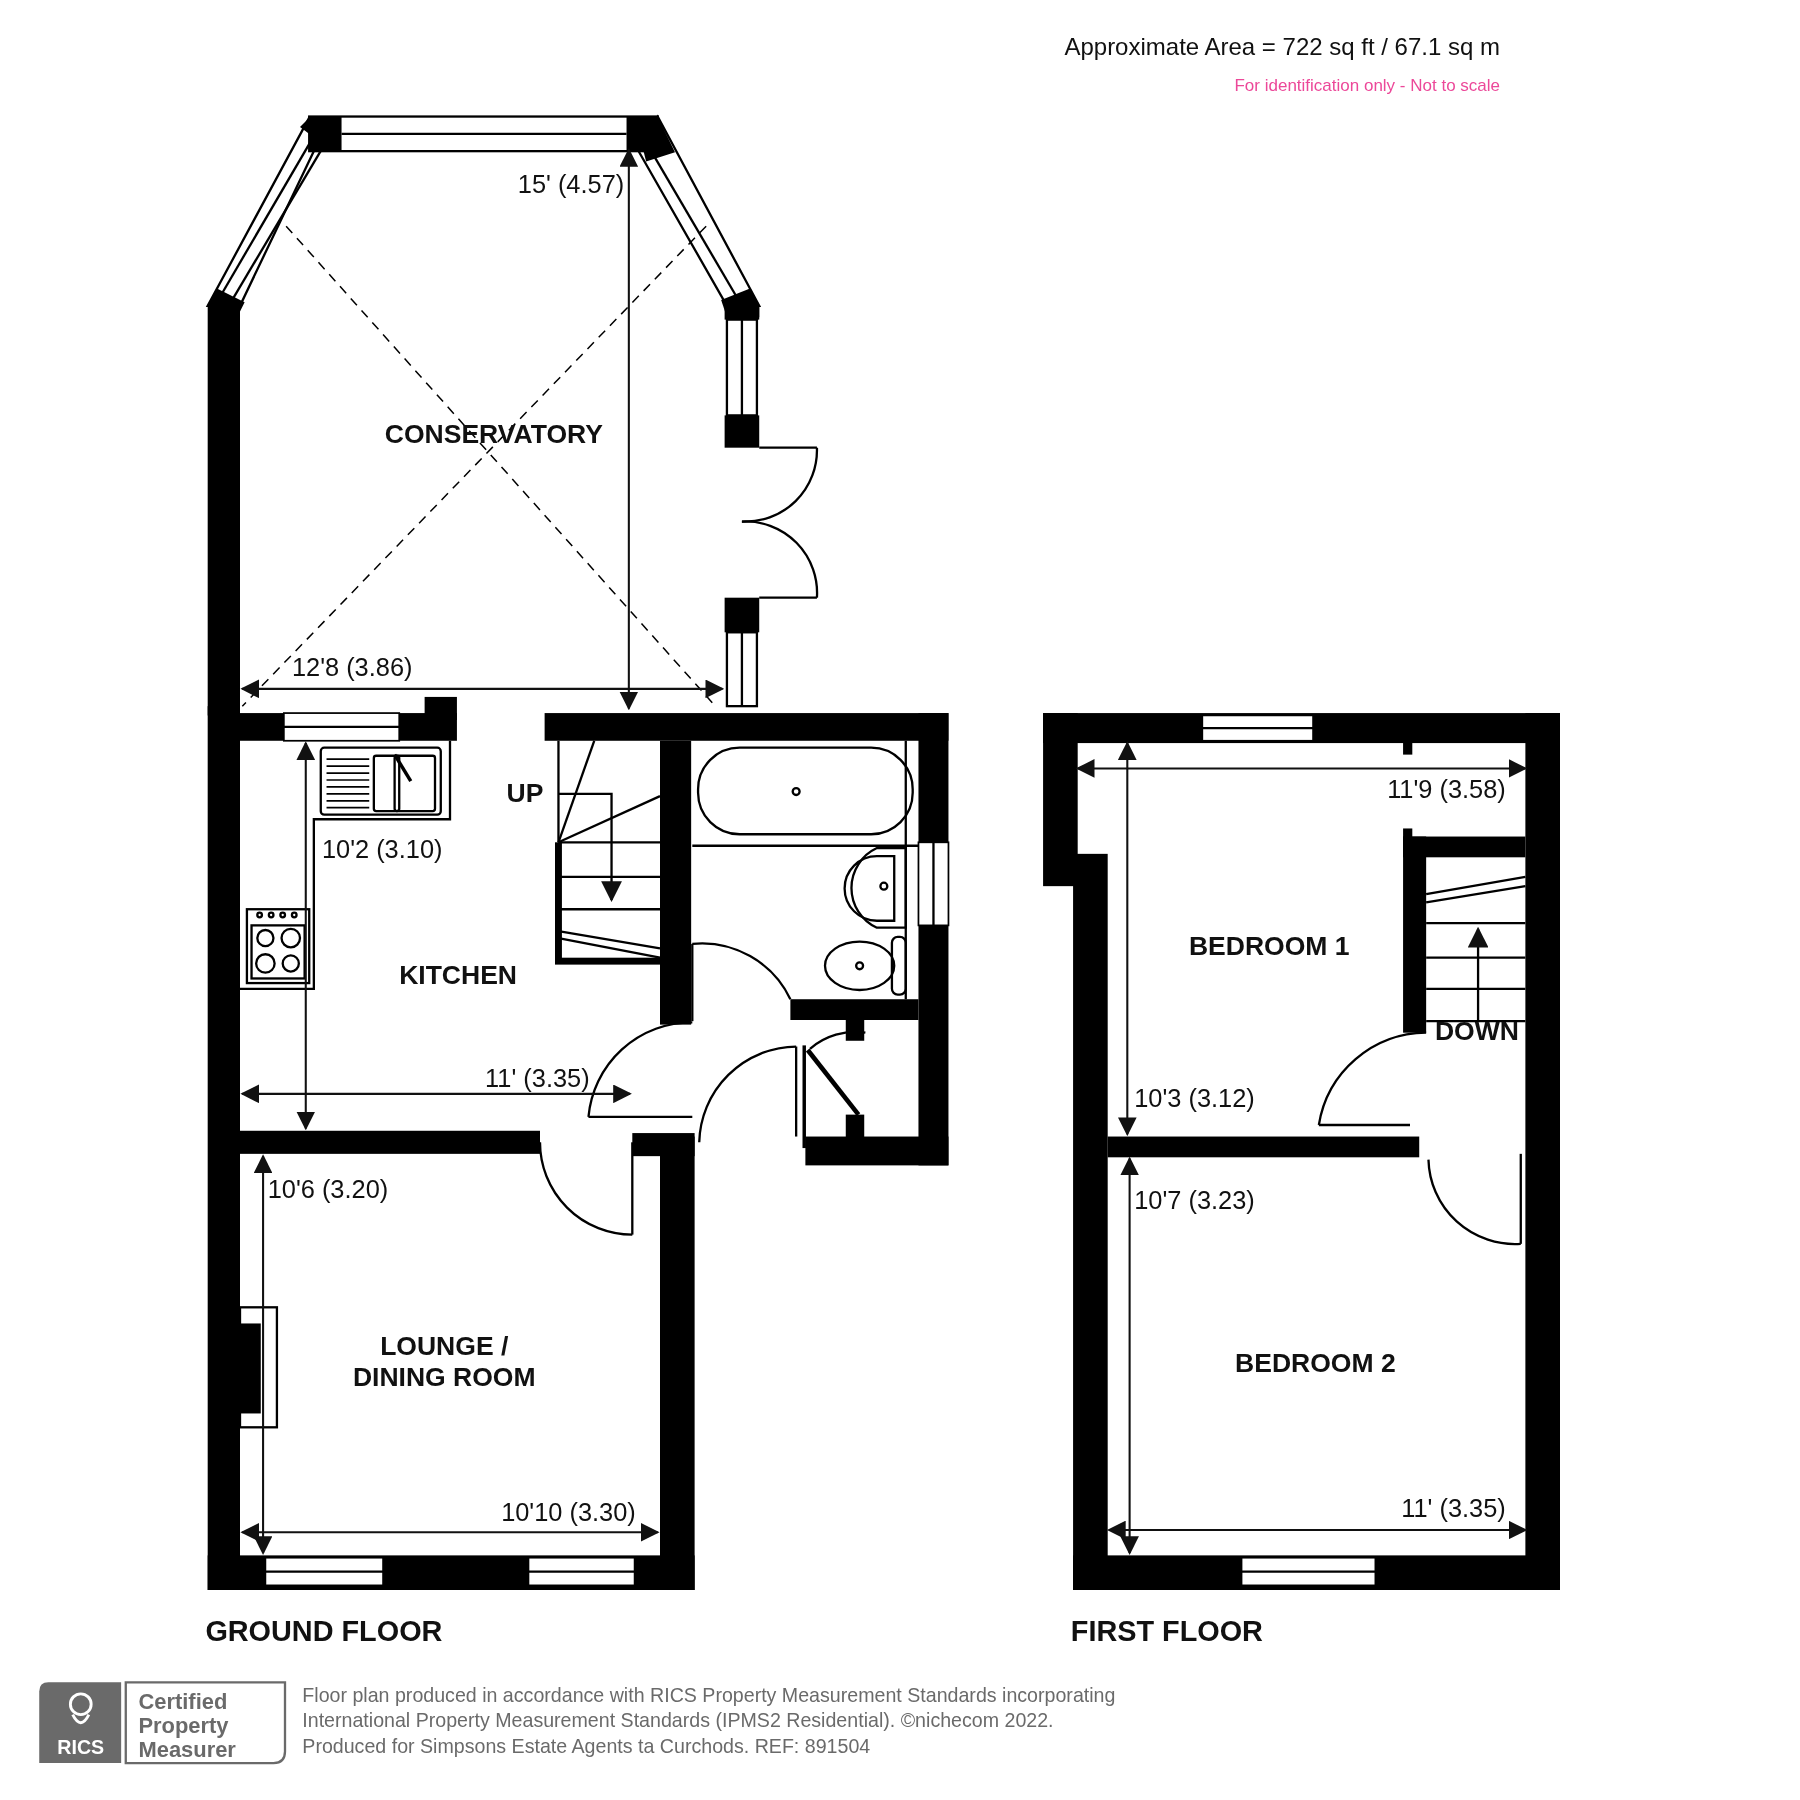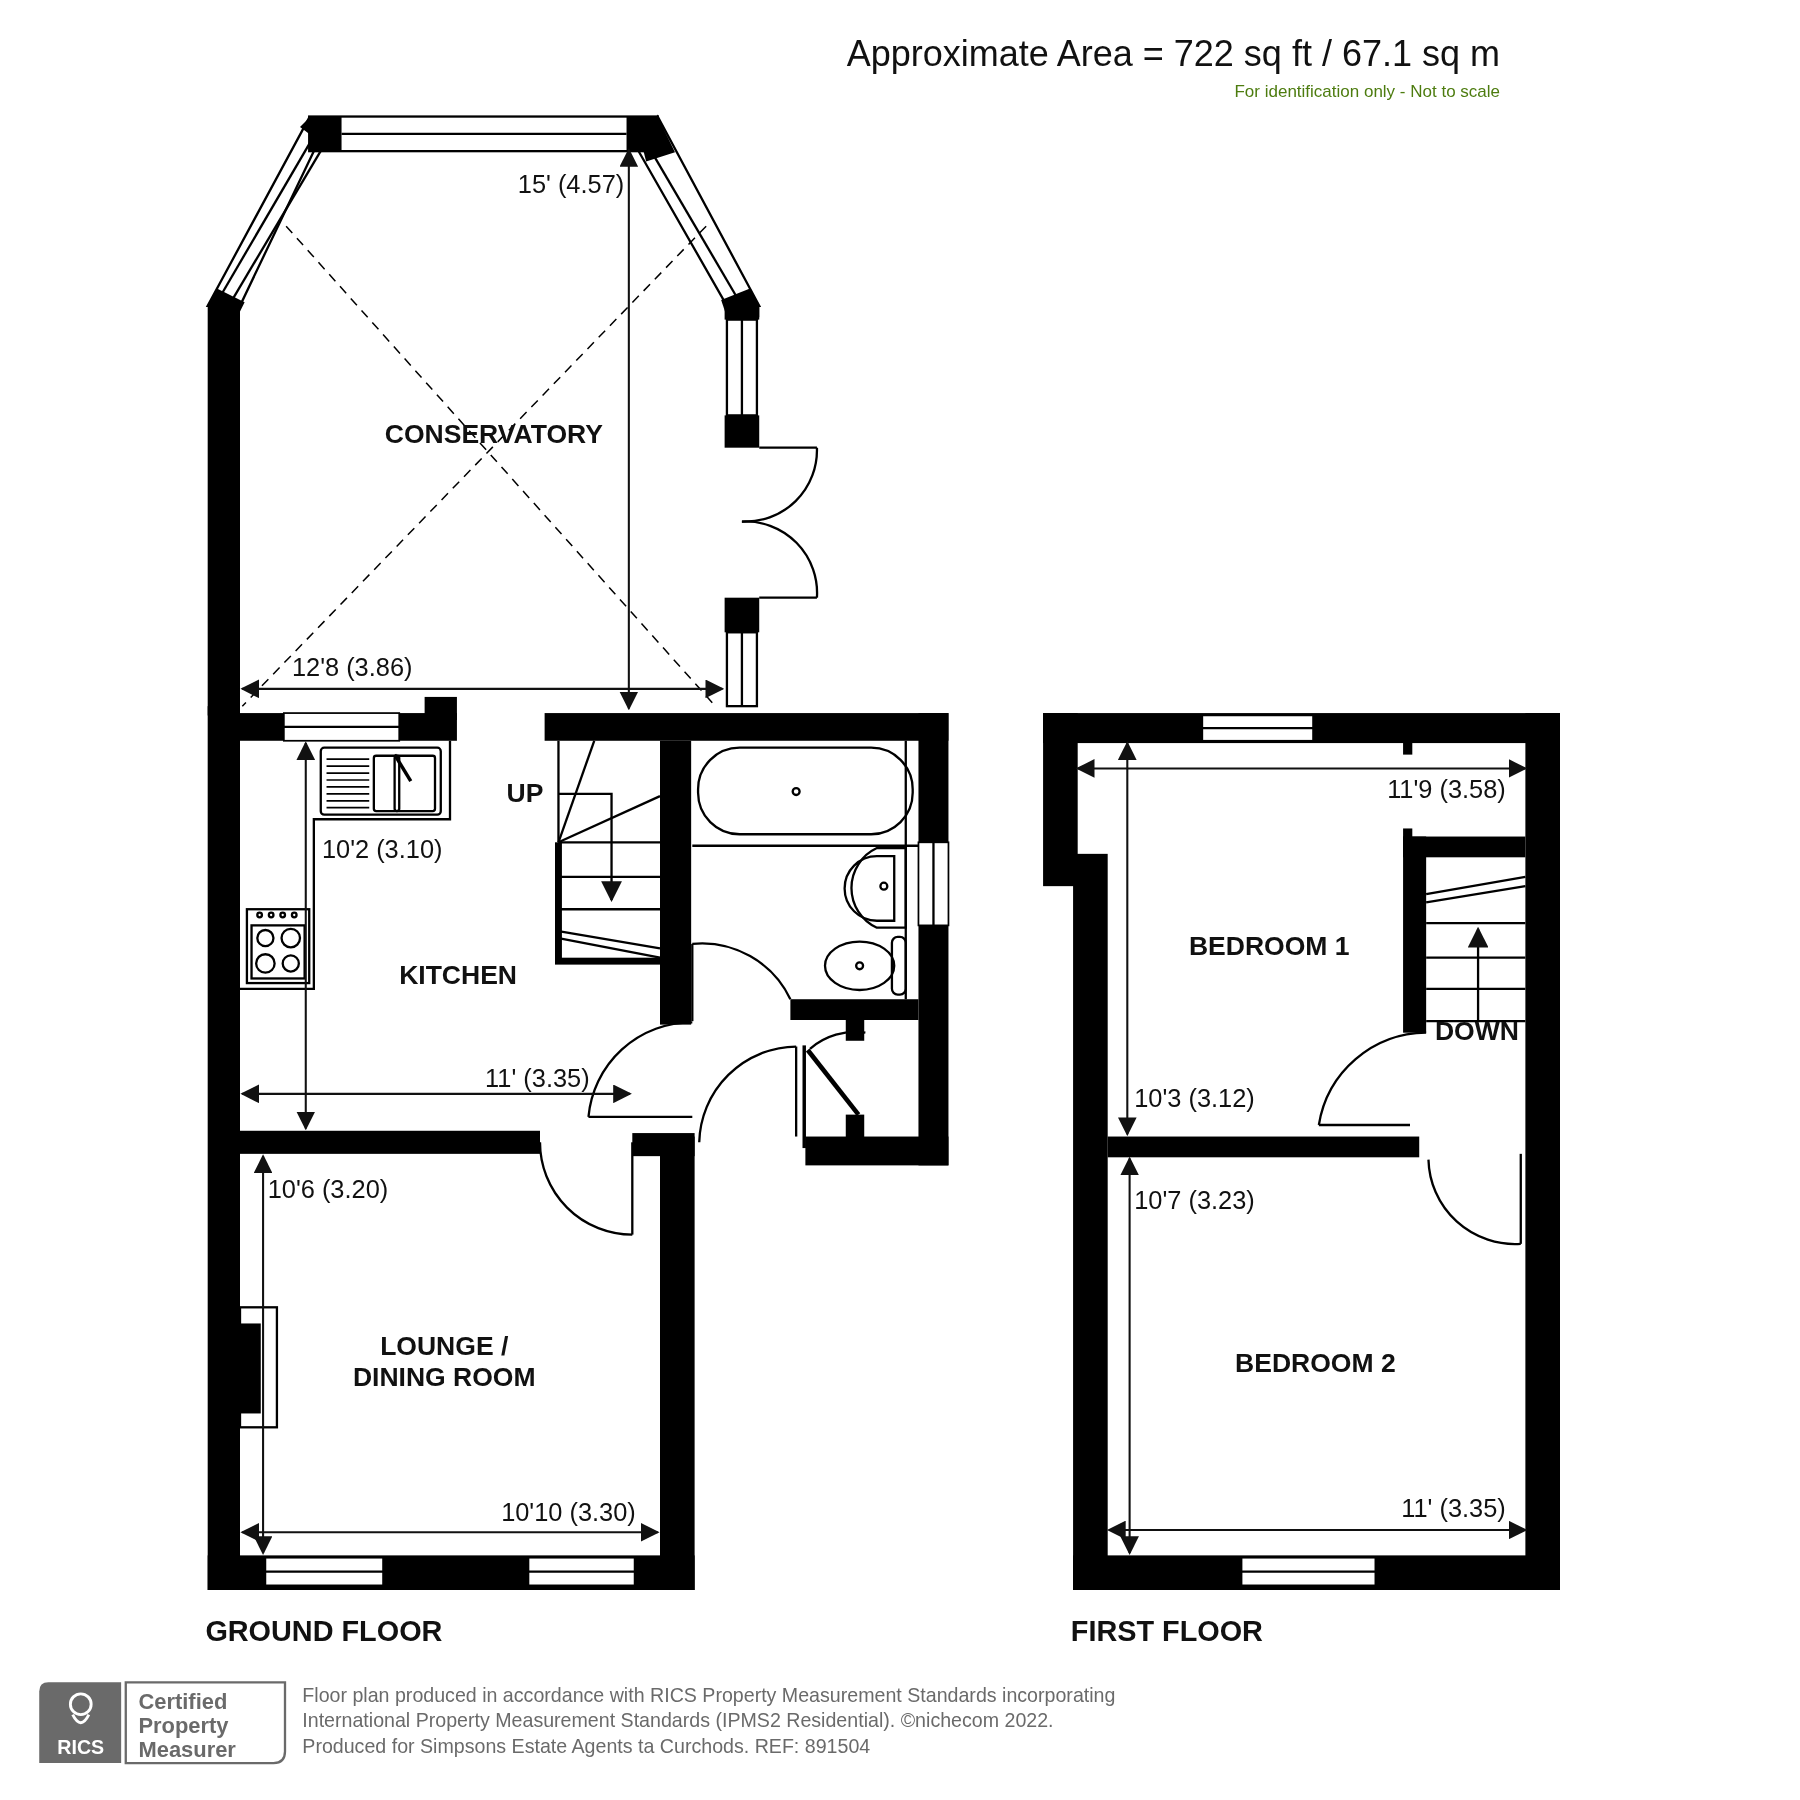--- a/index.html
+++ b/index.html
@@ -1,19 +1,19 @@
 <!DOCTYPE html>
 <html><head>
 <meta charset="utf-8">
 <style>
   html, body { margin:0; padding:0; background:#ffffff; }
   body { width:1800px; height:1800px; position:relative; overflow:hidden; font-family:"Liberation Sans", sans-serif; }
   #plan { position:absolute; left:0; top:0; width:1800px; height:1800px; }
-  .area-title { position:absolute; right:300px; top:33px; font-size:36px; color:#111; font-family:"Liberation Sans", sans-serif; }
-  .area-sub { position:absolute; right:300px; top:82px; font-size:17px; color:#4d7c0f; font-family:"Liberation Sans", sans-serif; }
+  .area-title { position:absolute; right:300px; top:33px; font-size:24px; color:#111; font-family:"Liberation Sans", sans-serif; }
+  .area-sub { position:absolute; right:300px; top:76px; font-size:17px; color:#ec4899; font-family:"Liberation Sans", sans-serif; }
   .room-label { font-family:"Liberation Sans", sans-serif; font-weight:bold; font-size:23px; fill:#111; }
   .dim { font-family:"Liberation Sans", sans-serif; font-size:22px; fill:#111; }
   .floor-label { font-family:"Liberation Sans", sans-serif; font-weight:bold; font-size:25px; fill:#111; }
   .footer-text { font-family:"Liberation Sans", sans-serif; font-size:17px; fill:#6a6a6a; }
   .badge-text { font-family:"Liberation Sans", sans-serif; font-weight:bold; font-size:19px; fill:#6a6a6a; }
 </style>
 </head>
 <body>
 
 <svg id="plan" viewBox="0 0 1560 1560" xmlns="http://www.w3.org/2000/svg">

